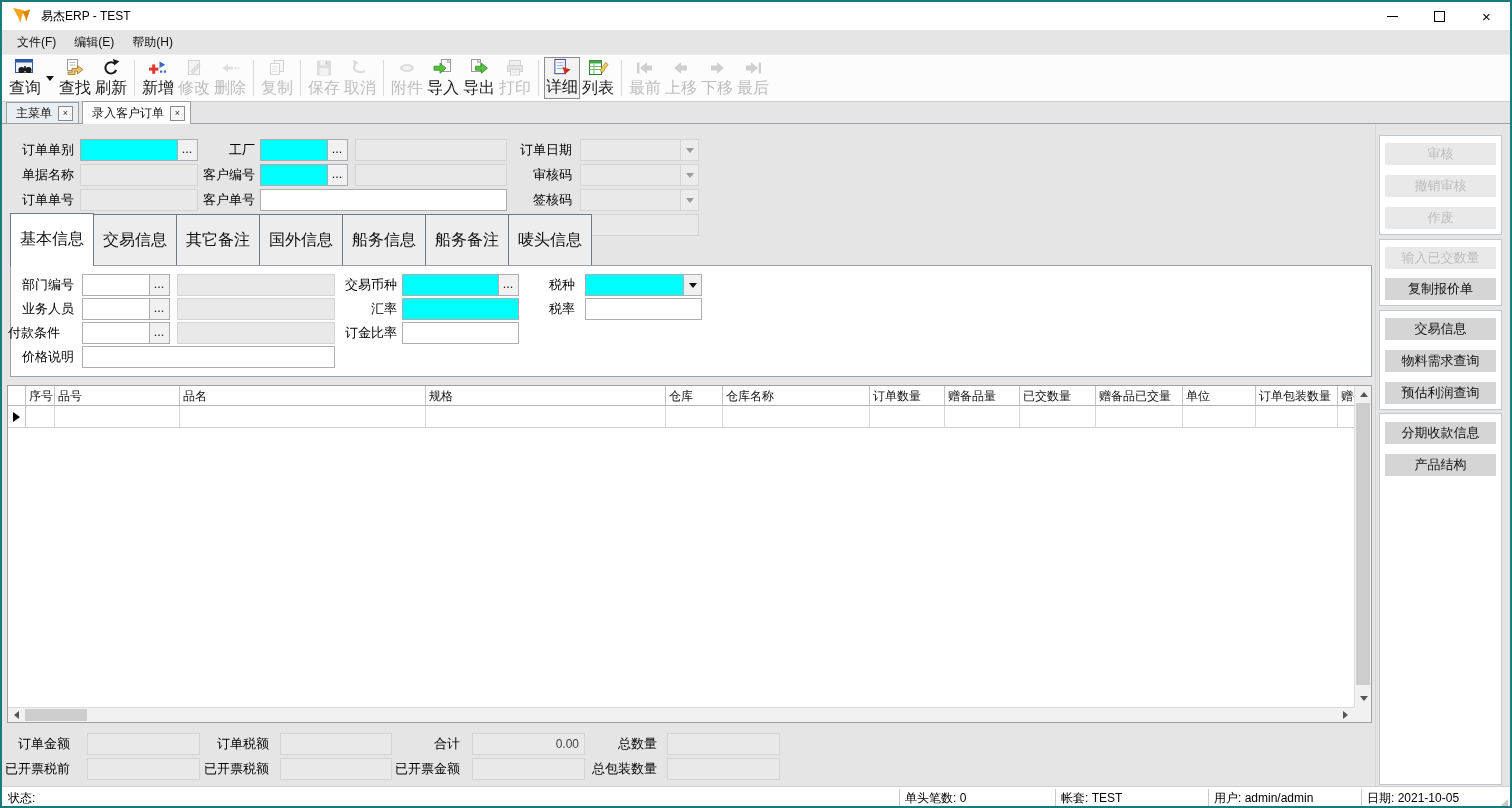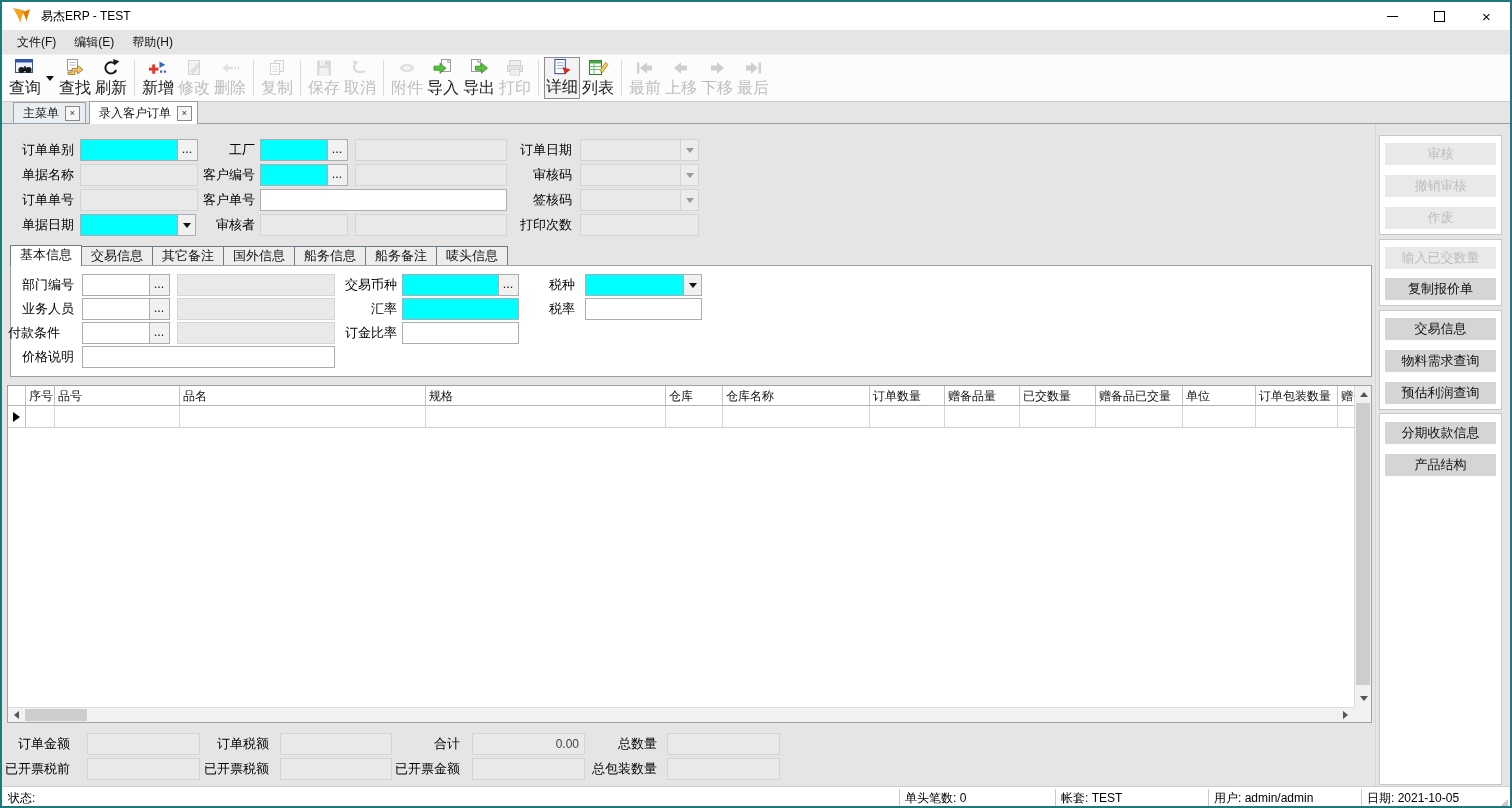--- a/index.html
+++ b/index.html
@@ -23,41 +23,41 @@
   .tbtn{width:36px;height:42px;display:flex;flex-direction:column;align-items:center;justify-content:center;box-sizing:border-box;}
   .tlbl{font-size:16px;color:#222;white-space:nowrap;}
   .tbtn.off .tlbl{color:#bdbdbd;}
   .tbtn.off svg{opacity:.55;}
   .tbtn.on{border:1px solid #8c8c8c;background:#f3f3f3;}
   .tsep{width:1px;height:36px;background:#dadada;margin:0 5px;}
   .tdrop{width:14px;height:42px;display:flex;align-items:center;justify-content:center;}
   .caret{width:0;height:0;border-left:4px solid transparent;border-right:4px solid transparent;border-top:5px solid #111;}
   .caret.gray{border-top-color:#9b9b9b;}
   
-  .tabstrip{position:absolute;left:0;top:98px;right:0;height:24px;border-bottom:1px solid #9aa0a6;display:flex;align-items:flex-end;padding-left:11px;box-sizing:border-box;}
+  .tabstrip{position:absolute;left:0;top:98px;right:0;height:24px;border-bottom:1px solid #9aa0a6;display:flex;align-items:flex-end;padding-left:4px;box-sizing:border-box;}
   .mtab{height:20px;display:flex;align-items:center;gap:6px;padding:0 5px 0 9px;border:1px solid #9aa0a6;border-bottom:none;background:#e9eef3;margin-right:3px;font-size:12px;}
   .mtab.active{background:#fff;height:22px;position:relative;margin-bottom:-1px;z-index:2;}
   .tclose{width:13px;height:13px;border:1px solid #8a8a8a;display:flex;align-items:center;justify-content:center;font-size:9px;line-height:1;background:#f7f7f7;color:#333;}
   
   .lbl{position:absolute;height:22px;line-height:22px;font-size:13px;text-align:right;white-space:nowrap;color:#000;}
   .tb{position:absolute;height:22px;box-sizing:border-box;border:1px solid #abadb3;background:#fff;}
   .tb.ds{background:#e9e9e9;border-color:#d4d4d4;}
   .tb.cy{background:#00ffff;}
   .lkwrap{position:absolute;height:22px;display:flex;}
   .lkwrap .fld{flex:1;box-sizing:border-box;border:1px solid #abadb3;background:#fff;}
   .lkwrap .fld.cy{background:#00ffff;}
   .lkwrap .fld.ds{background:#e9e9e9;border-color:#d4d4d4;}
   .lkbtn{width:20px;box-sizing:border-box;border:1px solid #abadb3;border-left:none;background:#f1f1f1;
     display:flex;align-items:center;justify-content:center;font-size:9px;font-weight:bold;letter-spacing:1px;color:#222;}
   .ddbtn{width:18px;box-sizing:border-box;border:1px solid #abadb3;border-left:none;background:#f1f1f1;
     display:flex;align-items:center;justify-content:center;}
   .ddbtn.ds{background:#ececec;border-color:#d4d4d4;}
   
   .subtabs{position:absolute;left:8px;top:244px;height:20px;display:flex;align-items:flex-end;}
-  .stab{height:18px;line-height:18px;padding:0 9px;border:1px solid #6f7a84;background:#ededed;margin-right:-1px;font-size:13px;}
+  .stab{height:18px;line-height:18px;padding:16px 9px;border:1px solid #6f7a84;background:#ededed;margin-right:-1px;font-size:16px;}
   .stab.active{background:#fff;height:20px;border-bottom:none;position:relative;z-index:2;}
   .panel{position:absolute;left:8px;top:263px;width:1362px;height:112px;border:1px solid #9aa0a6;box-sizing:border-box;background:#fff;}
   
   .grid{position:absolute;left:5px;top:383px;width:1365px;height:338px;border:1px solid #a0a0a0;box-sizing:border-box;background:#fff;overflow:hidden;}
   .ghead{display:flex;height:19px;border-bottom:1px solid #b4b4b4;margin-right:17px;overflow:hidden;}
   .gh{box-sizing:border-box;border-right:1px solid #c3c3c3;padding:2px 3px 0 3px;font-size:12px;white-space:nowrap;overflow:hidden;flex:none;}
   .grow{display:flex;height:21px;border-bottom:1px solid #cfcfcf;margin-right:17px;overflow:hidden;}
   .gc{box-sizing:border-box;border-right:1px solid #d8d8d8;height:100%;flex:none;}
   .gi{width:18px;flex:none;box-sizing:border-box;border-right:1px solid #c3c3c3;display:flex;align-items:center;justify-content:center;}
   .tri{width:0;height:0;border-top:5px solid transparent;border-bottom:5px solid transparent;border-left:7px solid #000;}

